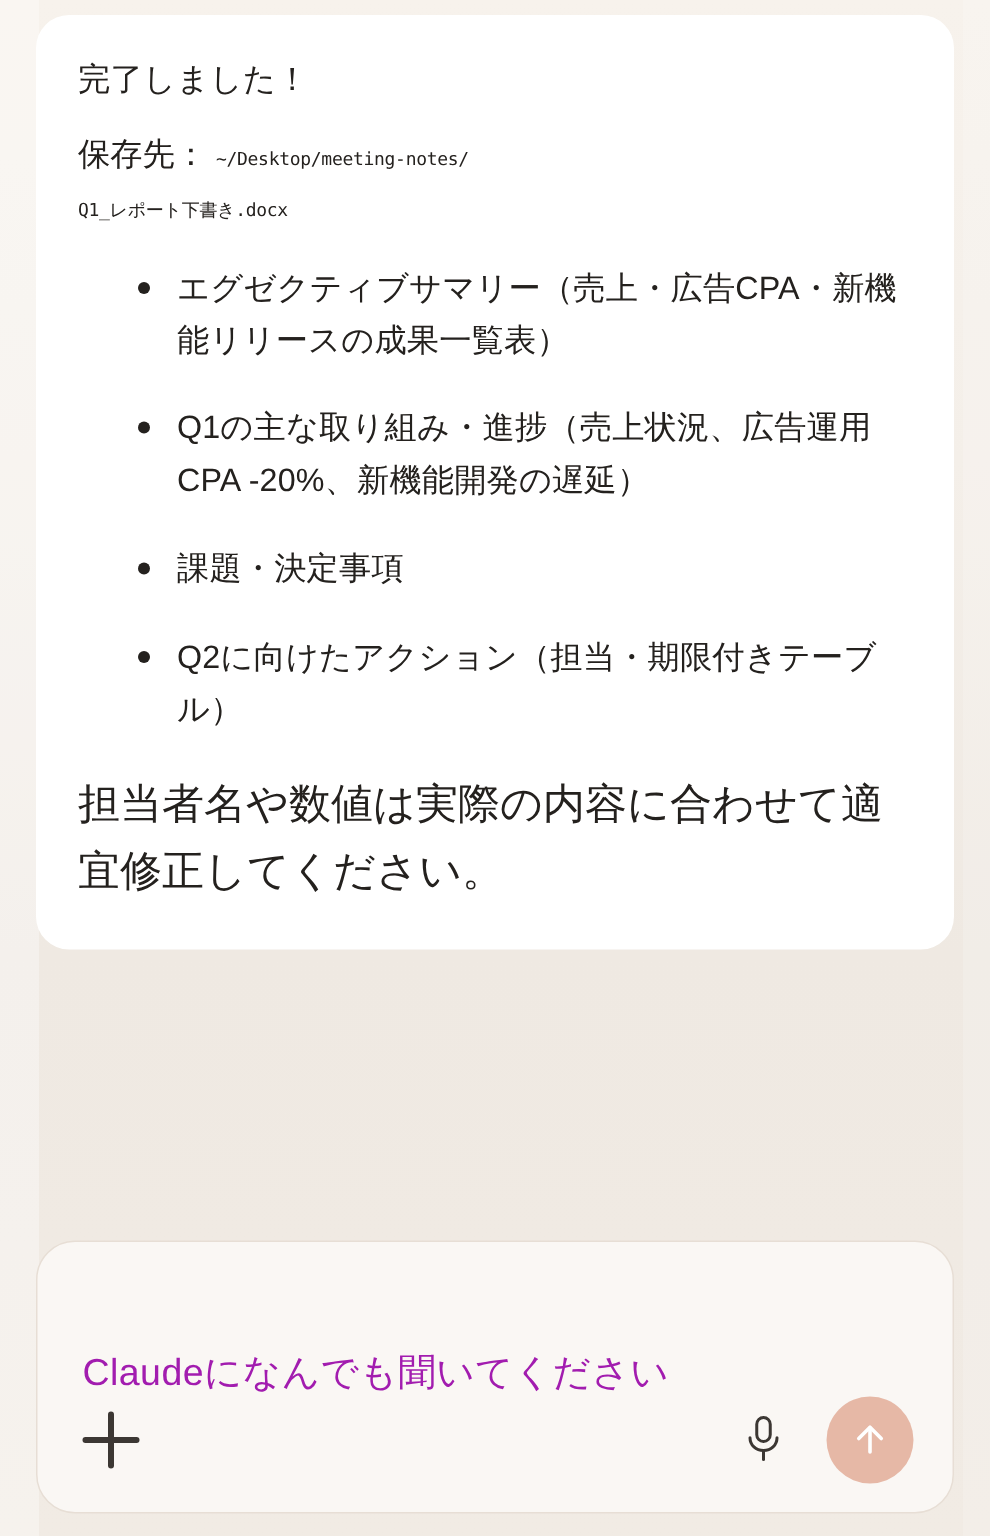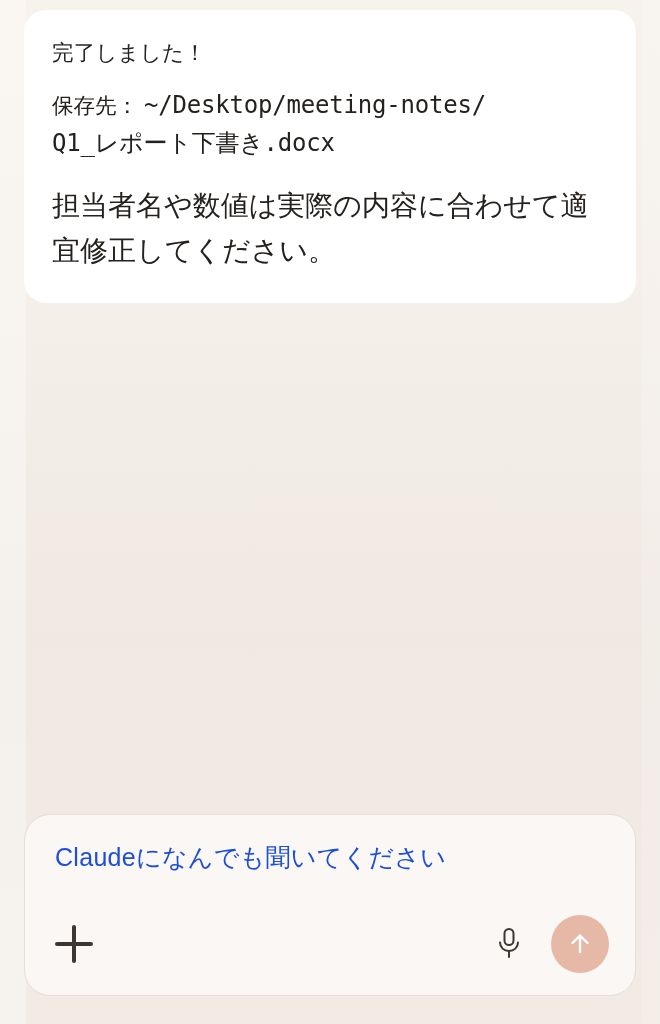--- a/index.html
+++ b/index.html
@@ -26,21 +26,21 @@
     position: absolute;
     background: rgba(255,255,255,0.35);
     z-index: 0;
   }
   .app {
     position: relative;
     z-index: 2;
     width: 660px;
     height: 1024px;
     box-sizing: border-box;
-    padding: 10px 24px 16px 24px;
+    padding: 10px 24px 3px 24px;
     display: flex;
     flex-direction: column;
   }
 
   
   .bubble {
     background: #ffffff;
     border-radius: 22px;
     padding: 26px 28px 30px 28px;
     box-sizing: border-box;
@@ -49,21 +49,21 @@
   }
   .para {
     font-size: 21.5px;
     line-height: 1.62;
     margin: 0 0 18px 0;
     letter-spacing: 0.2px;
   }
   .para.tight { margin-bottom: 16px; }
   .mono {
     font-family: "DejaVu Sans Mono", monospace;
-    font-size: 24px;
+    font-size: 12px;
     letter-spacing: -0.2px;
   }
   .path-line {
     font-size: 21.5px;
     line-height: 1.58;
     margin: 0 0 20px 0;
   }
 
   ul.bullets {
     list-style: none;
@@ -107,24 +107,25 @@
     padding: 26px 22px 18px 22px;
     box-sizing: border-box;
     width: 100%;
     height: 182px;
     display: flex;
     flex-direction: column;
     justify-content: space-between;
   }
   .composer-input {
     font-size: 25px;
-    color: #1d4ed8;
+    color: #a21caf;
     letter-spacing: 0.3px;
     padding-left: 8px;
     user-select: none;
+    margin-top: 44px;
   }
   .composer-row {
     display: flex;
     align-items: center;
     justify-content: space-between;
     padding: 0 4px 4px 4px;
   }
   .plus-btn {
     width: 46px;
     height: 46px;
@@ -179,20 +180,26 @@
   <div class="bubble">
     <p class="para tight">完了しました！</p>
 
     <p class="path-line">
       <span>保存先：</span>
       <span class="mono">~/Desktop/meeting-notes/</span><br>
       <span class="mono">Q1_レポート下書き.docx</span>
     </p>
 
 
+    <ul class="bullets">
+      <li>エグゼクティブサマリー（売上・広告CPA・新機能リリースの成果一覧表）</li>
+      <li>Q1の主な取り組み・進捗（売上状況、広告運用CPA -20%、新機能開発の遅延）</li>
+      <li>課題・決定事項</li>
+      <li>Q2に向けたアクション（担当・期限付きテーブル）</li>
+    </ul>
 
     <p class="closing">担当者名や数値は実際の内容に合わせて適宜修正してください。</p>
   </div>
 
   <div class="composer-wrap">
     <div class="composer">
       <div class="composer-input">Claudeになんでも聞いてください</div>
       <div class="composer-row">
         <div class="plus-btn"></div>
         <div class="right-tools">

